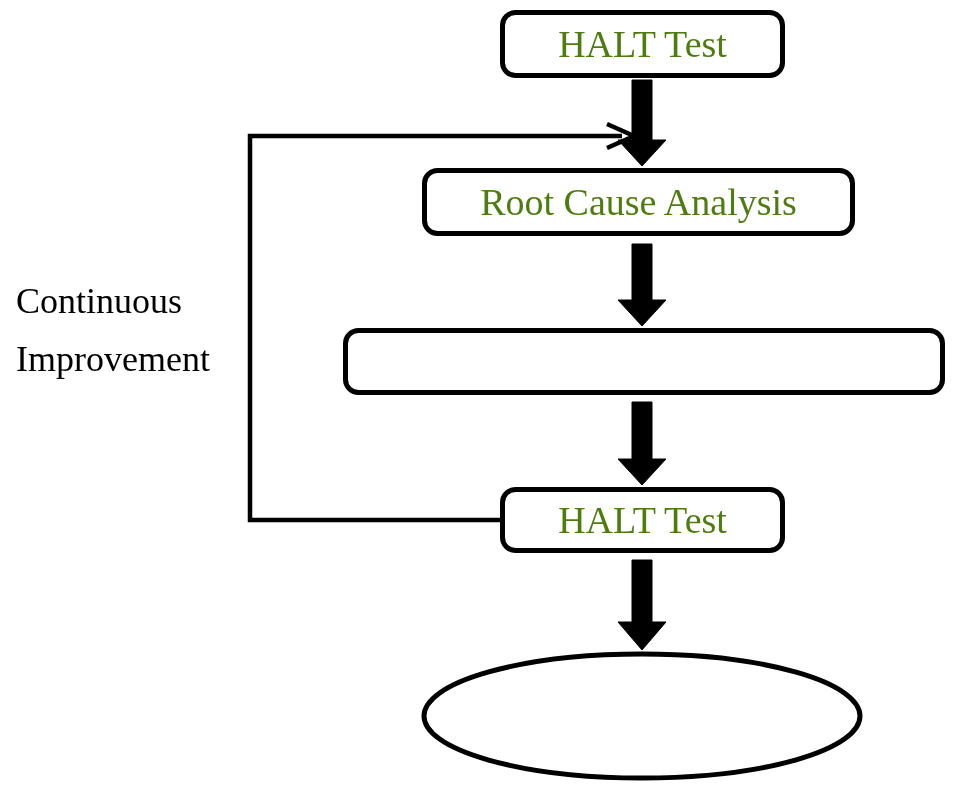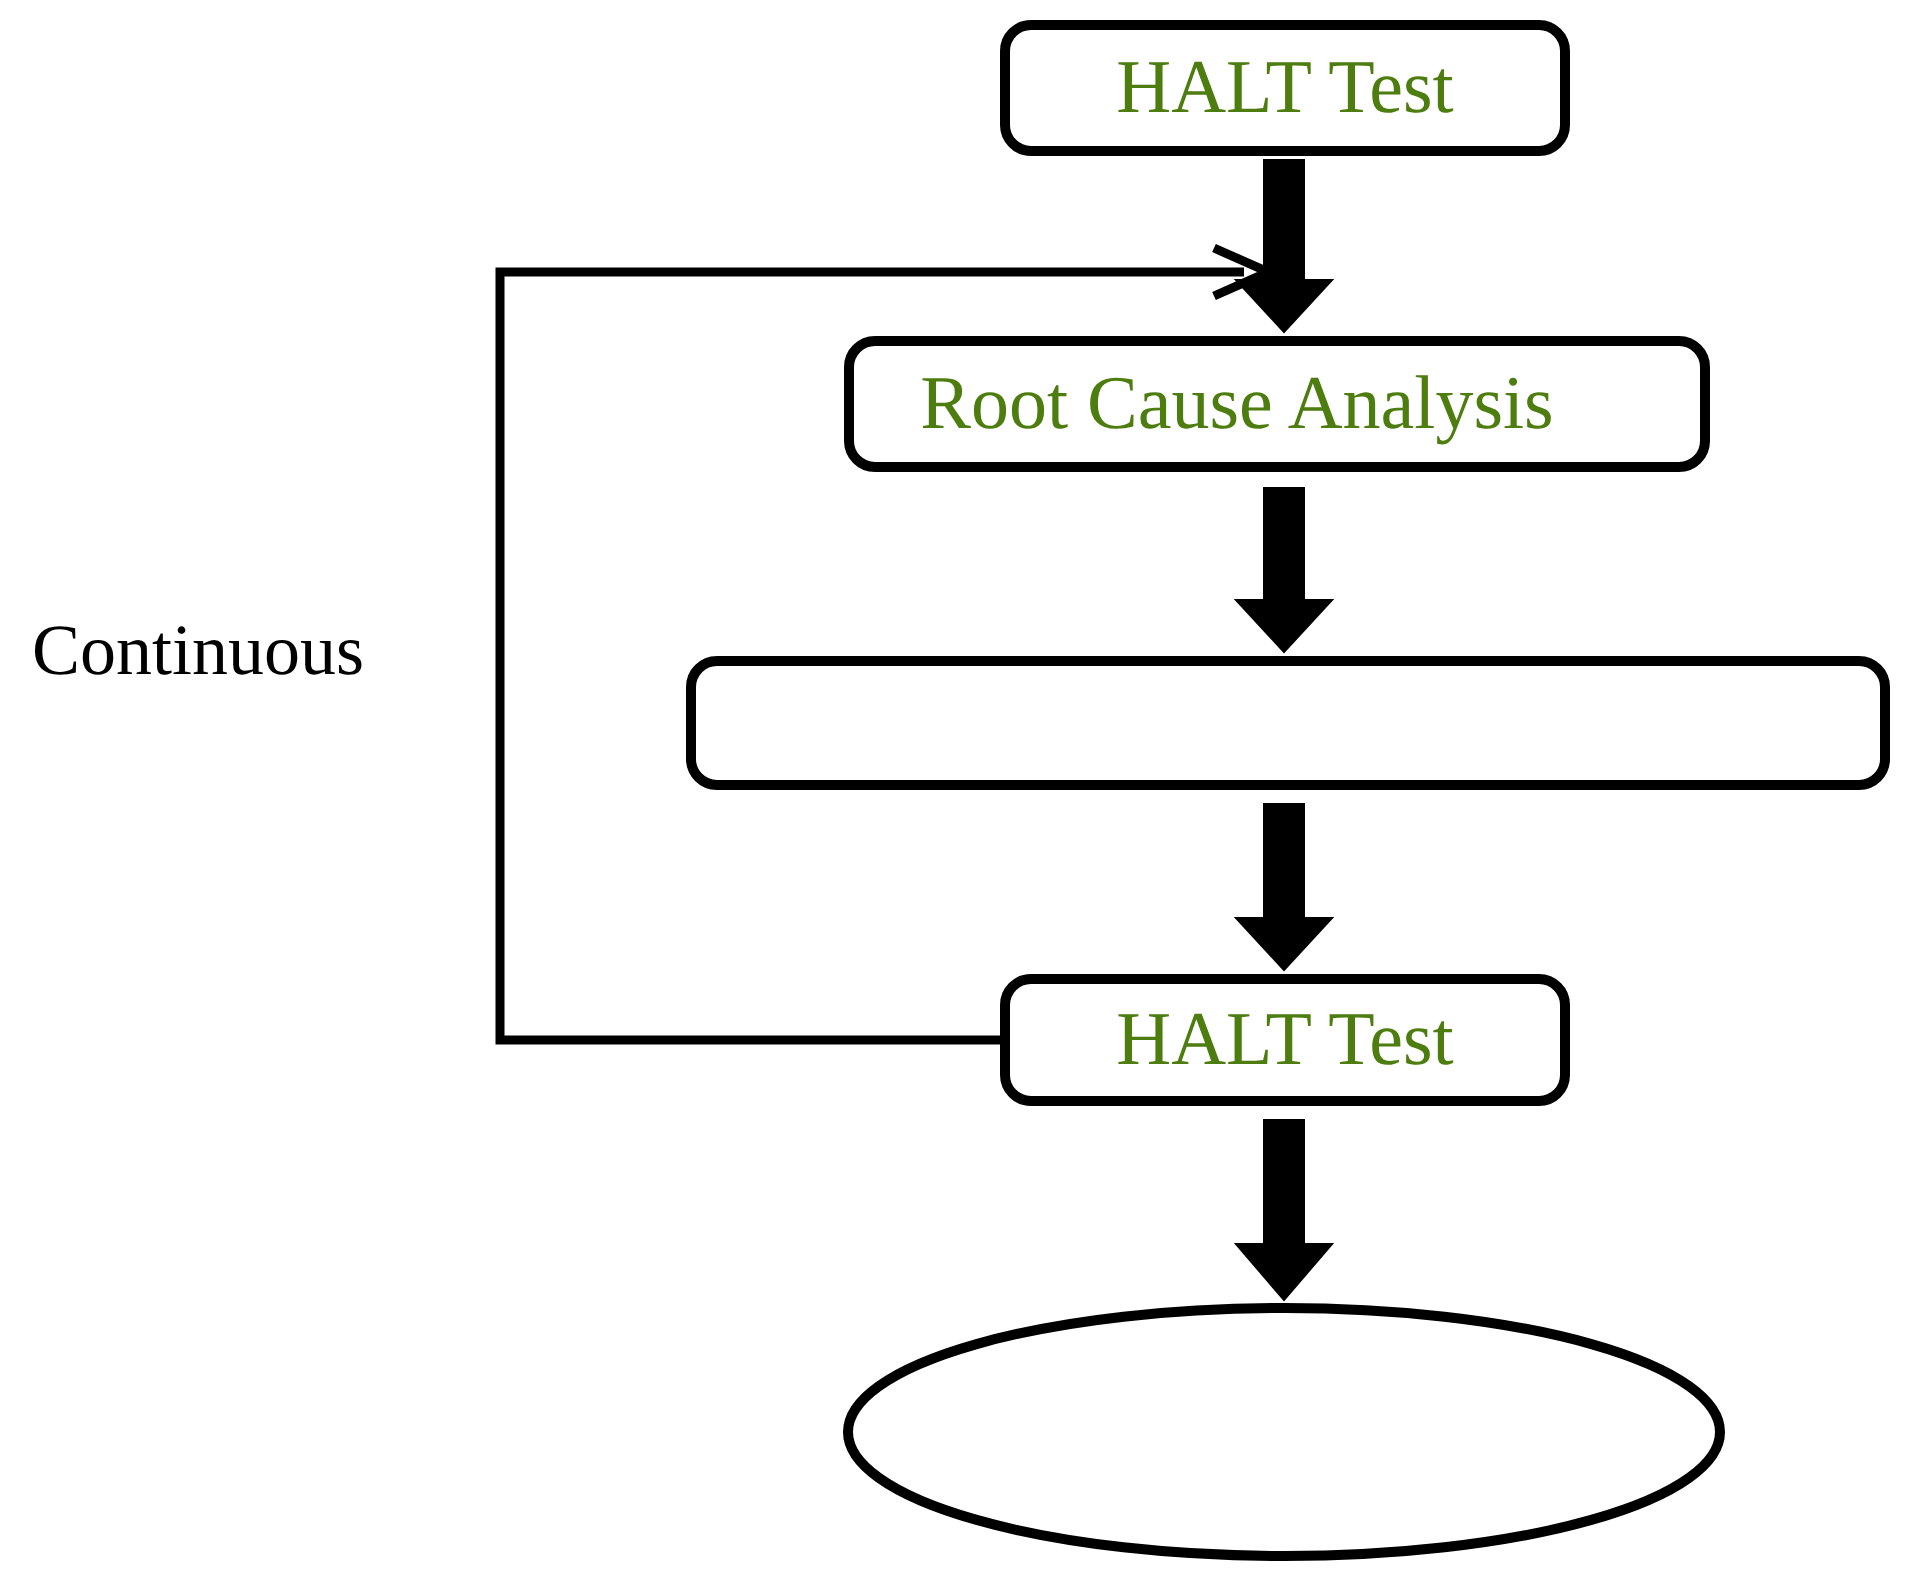--- a/index.html
+++ b/index.html
@@ -81,23 +81,24 @@
 
     <rect x="345.5" y="330.5" width="597" height="62" rx="13" ry="13" fill="#ffffff" stroke="#000000" stroke-width="5"></rect>
 
     <rect x="502.5" y="489.5" width="280" height="61" rx="13" ry="13" fill="#ffffff" stroke="#000000" stroke-width="5"></rect>
 
     <ellipse cx="642" cy="716" rx="218" ry="62" fill="#ffffff" stroke="#000000" stroke-width="5"></ellipse>
   </svg>
 
   <div class="node-label" style="left:500px; top:10px; width:285px; height:68px; font-size:38px;">HALT Test</div>
 
-  <div class="node-label" style="left:402px; top:168px; width:433px; height:68px; font-size:38px;border-radius:18px;">Root Cause Analysis</div>
+  <div class="node-label" style="left:422px; top:168px; width:433px; height:68px; font-size:38px;border-radius:18px;">Root Cause Analysis</div>
 
 
   <div class="node-label" style="left:500px; top:487px; width:285px; height:66px; font-size:38px;">HALT Test</div>
 
 
-  <div class="loop-caption" style="left:16px; top:296px; font-size:36px;">
+  <div class="loop-caption" style="left:16px; top:272px; font-size:36px;">
     <div>Continuous</div>
+    <div>Improvement</div>
   </div>
 
 </div>
 
 </body></html>

